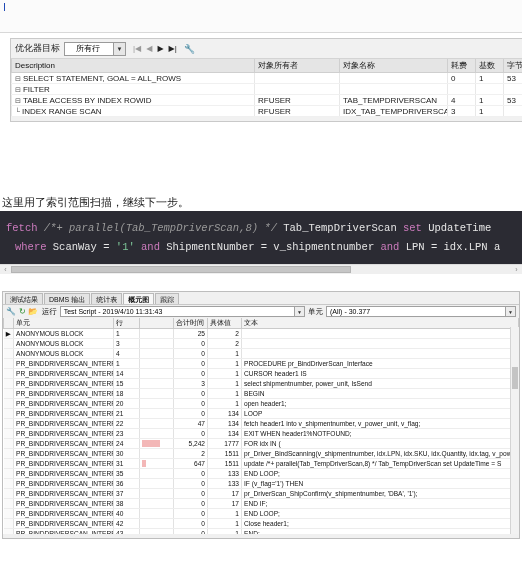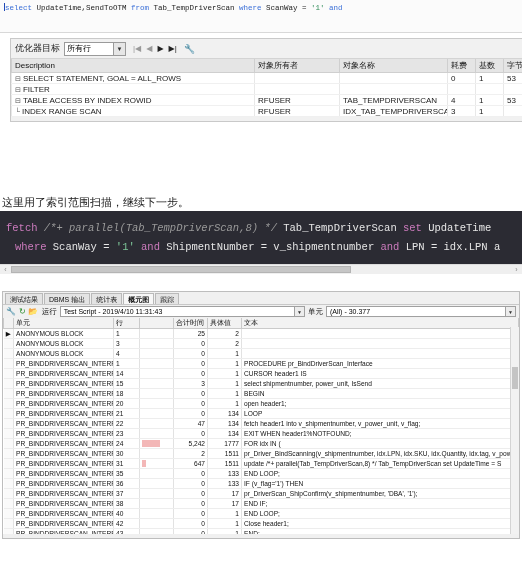--- a/index.html
+++ b/index.html
@@ -37,21 +37,21 @@
     background:#f1f1f1; border:1px solid #c9c9c9;
   }
   .plan-toolbar {
     height:20px; display:flex; align-items:center; gap:4px;
     padding:0 4px; background:#f1f1f1; border-bottom:1px solid #d4d4d4;
     font-size:9px; color:#1a1a1a;
   }
   .plan-toolbar .lbl { white-space:nowrap; }
   .plan-select {
     width:62px; height:14px; background:#fff; border:1px solid #9a9a9a;
-    font-size:8px; display:flex; align-items:center; padding-left:2px;
+    font-size:8px; display:flex; align-items:center; padding-left:11px;
     position:relative; color:#000;
   }
   .plan-select .arrow {
     position:absolute; right:0; top:0; width:12px; height:12px;
     background:#e6e6e6; border-left:1px solid #9a9a9a;
     display:flex; align-items:center; justify-content:center; font-size:6px; color:#333;
   }
   .nav-icons { display:flex; gap:5px; align-items:center; color:#9a9a9a; font-size:8px; margin-left:3px; }
   .nav-icons .on { color:#222; }
   .wrench { color:#333; font-size:9px; margin-left:4px; }
@@ -191,21 +191,21 @@
   }
   .grid-vscroll .thumb { position:absolute; left:1px; top:40px; width:6px; height:22px; background:#c4c4c4; }
 </style>
 </head>
 <body>
 
 <div class="page">
 
   <div class="sql-light">
     <span class="ln">
-      <span class="cursor-bar"></span><span id="sqlTopL1"><span class="kw-blue">select </span><span class="kw-id">UpdateTime,SendToOTM </span><span class="kw-blue">from </span><span class="kw-id">Tab_TempDriverScan </span><span class="kw-blue">where </span><span class="kw-id">ScanWay = </span><span class="kw-str">'1'</span><span class="kw-blue"> and</span></span>
+      <span class="cursor-bar"></span>
     </span>
   </div>
 
   <div class="plan-panel">
     <div class="plan-toolbar">
       <span class="lbl">优化器目标</span>
       <div class="plan-select">
         <span>所有行</span>
         <span class="arrow">▼</span>
       </div>

